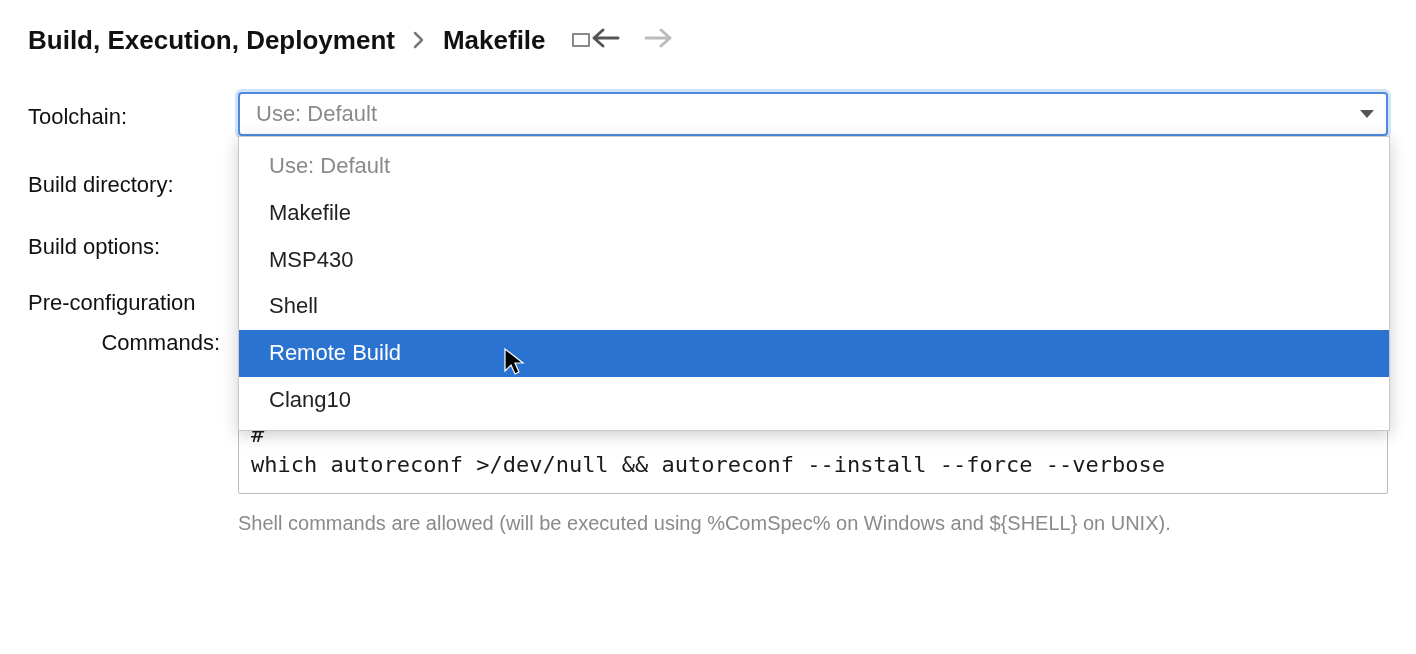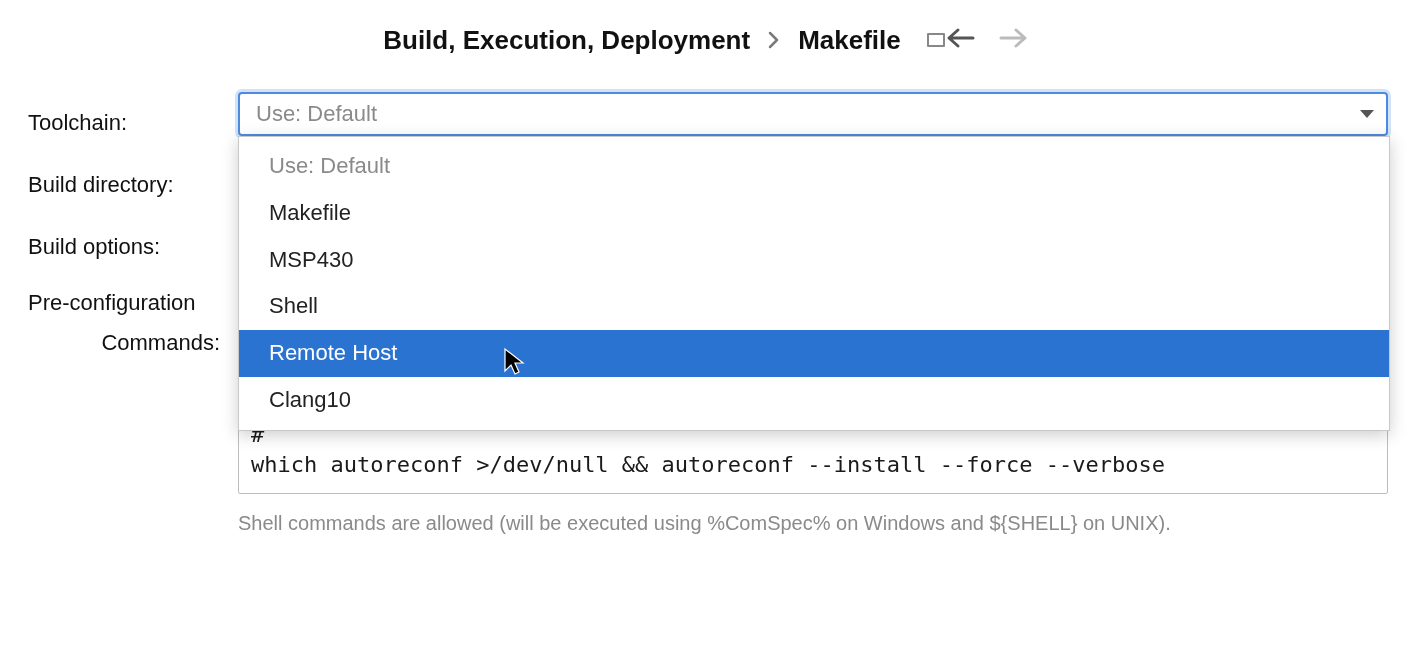--- a/index.html
+++ b/index.html
@@ -10,21 +10,21 @@
       background: #fff;
       width: 1416px;
       height: 654px;
       position: relative;
       padding: 24px 28px;
     }
 
     .header-row {
       display: flex;
       align-items: center;
-      justify-content: center;
+      justify-content: flex-start;
       margin-bottom: 36px;
     }
     .breadcrumb {
       display: flex;
       align-items: center;
       gap: 18px;
       font-size: 26px;
       font-weight: 700;
       color: #111;
     }
@@ -48,21 +48,21 @@
       gap: 24px;
       font-size: 28px;
       padding-right: 4px;
     }
     .nav-arrow svg { stroke: currentColor; }
     .nav-back { color: #555; cursor: pointer; }
     .nav-forward { color: #bbb; }
 
     .form-row {
       display: flex;
-      align-items: flex-end;
+      align-items: center;
       margin-bottom: 30px;
       position: relative;
     }
     .form-label {
       width: 210px;
       font-size: 22px;
       color: #111;
       padding-top: 6px;
     }
     .form-label-right {
@@ -203,21 +203,21 @@
   <div class="form-label">Toolchain:</div>
   <div class="select-field">
     <span>Use: Default</span>
     <span class="dropdown-triangle"></span>
   </div>
   <div class="dropdown-panel">
     <div class="dropdown-option placeholder">Use: Default</div>
     <div class="dropdown-option">Makefile</div>
     <div class="dropdown-option">MSP430</div>
     <div class="dropdown-option">Shell</div>
-    <div class="dropdown-option highlight">Remote Host</div>
+    <div class="dropdown-option highlight">Remote Build</div>
     <div class="dropdown-option">Clang10</div>
   </div>
 </div>
 
 <svg class="cursor-arrow" width="22" height="30" viewBox="0 0 22 30">
   <path d="M2 2 L2 24 L8 18 L12 27 L16 25 L12 16 L20 16 Z" fill="#000" stroke="#fff" stroke-width="1.2"></path>
 </svg>
 
 <div class="spacer-row">
   <div class="form-label">Build directory:</div>

